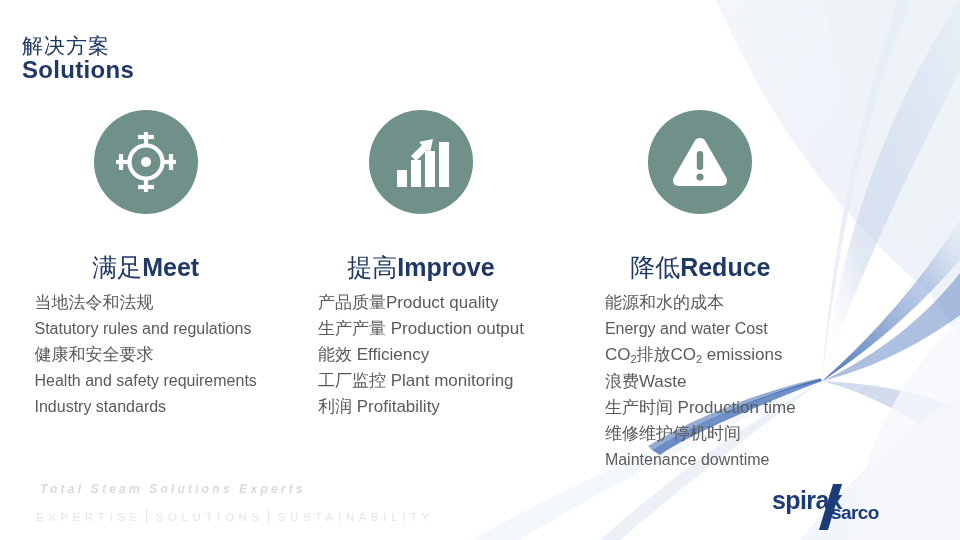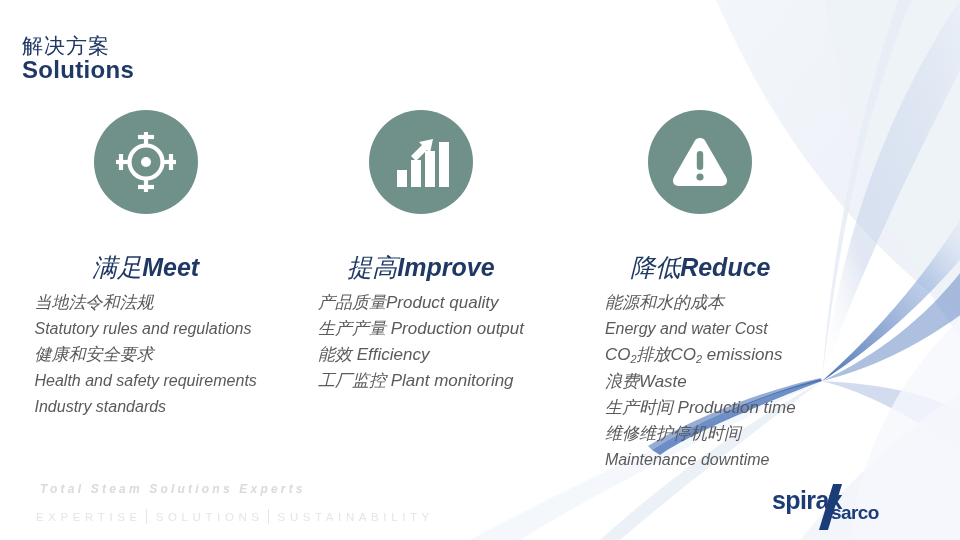--- a/index.html
+++ b/index.html
@@ -46,21 +46,20 @@
     white-space: nowrap;
   }
 
   
   #columns {
     position: absolute;
     left: 0;
     top: 110px;
     width: 840px;
     display: flex;
-    font-style: italic;
   }
   .col {
     width: 302px;
     display: flex;
     flex-direction: column;
     align-items: center;
   }
   .col-1 { margin-left: 6px; }
   .col-2 { margin-left: -4px; }
   .col-3 { margin-left: 0px; }
@@ -269,20 +268,21 @@
         </svg>
       </div>
       <div class="col-head">
         <span class="cn">提高</span><span class="en">Improve</span>
       </div>
       <div class="lines">
         <div class="line cn">产品质量Product quality</div>
         <div class="line cn">生产产量 Production output</div>
         <div class="line cn">能效 Efficiency</div>
         <div class="line cn">工厂监控 Plant monitoring</div>
+        <div class="line cn">利润 Profitability</div>
       </div>
     </div>
 
     <div class="col col-3">
       <div class="icon-circle">
         <svg width="64" height="64" viewBox="0 0 64 64">
           <path d="M32,8 C34.4,8 36.2,9.2 37.4,11.2 L58,47 C59.4,49.6 59.4,52 58,54 C56.8,55.6 54.8,56 52,56 L12,56 C9.2,56 7.2,55.6 6,54 C4.6,52 4.6,49.6 6,47 L26.6,11.2 C27.8,9.2 29.6,8 32,8 Z" fill="#ffffff"></path>
           <rect x="28.8" y="21" width="6.4" height="19" rx="3.2" fill="#6f9189"></rect>
           <circle cx="32" cy="47" r="3.6" fill="#6f9189"></circle>
         </svg>

